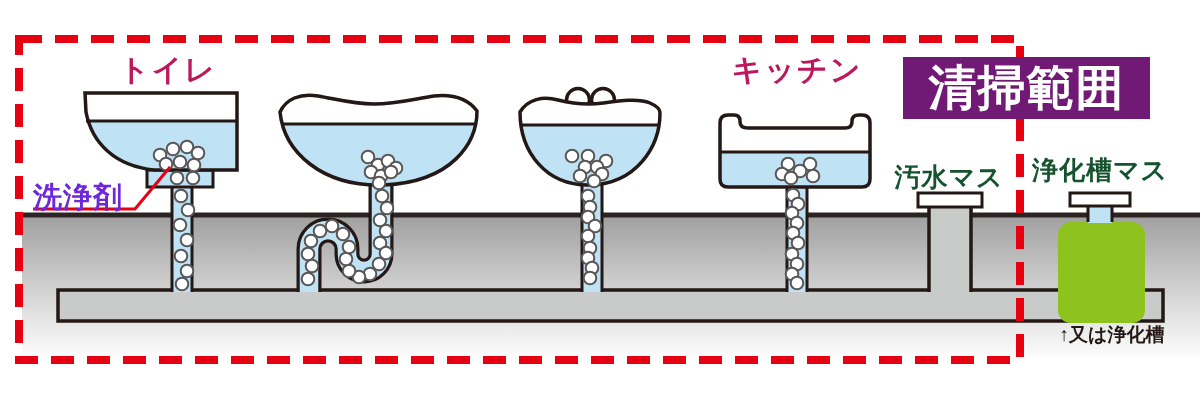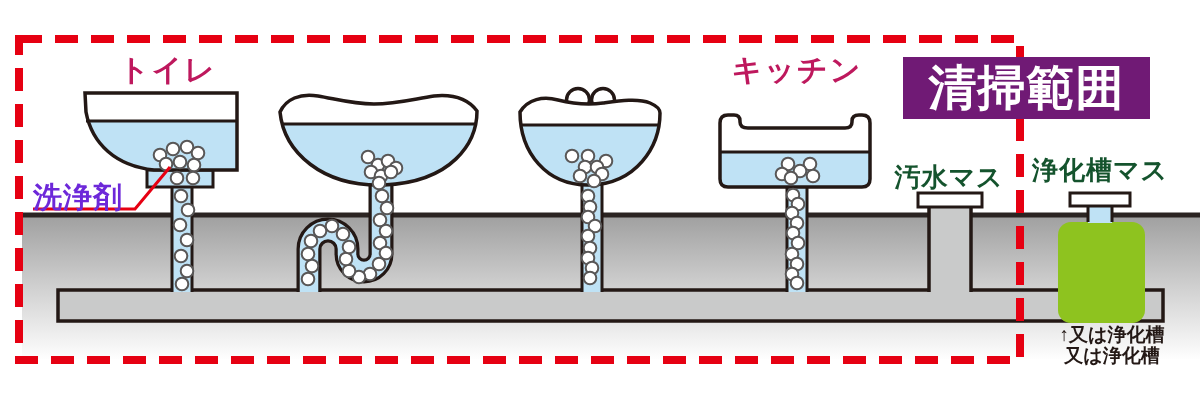--- a/index.html
+++ b/index.html
@@ -229,15 +229,14 @@
 
   <div class="lbl basin-label" style="left:890px;top:160px;width:118px;">汚水マス</div>
   <div class="lbl basin-label" style="left:1026px;top:153px;width:148px;">浄化槽マス</div>
 
   <div class="lbl detergent-label" style="left:33px;top:178px;">洗浄剤</div>
 
   <div class="badge">清掃範囲</div>
 
   <div class="outlet-note">
     <div>↑又は浄化槽</div>
-    <div>又は浄化槽</div>
   </div>
 </div>
 
 </body></html>

